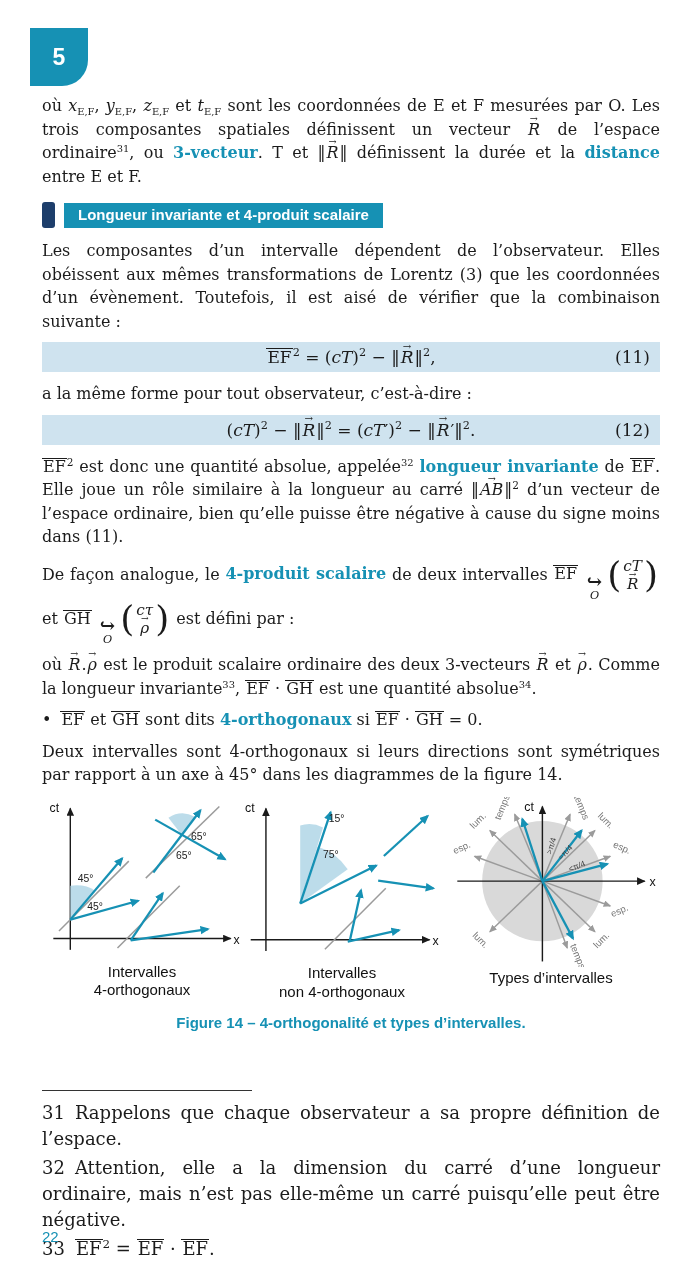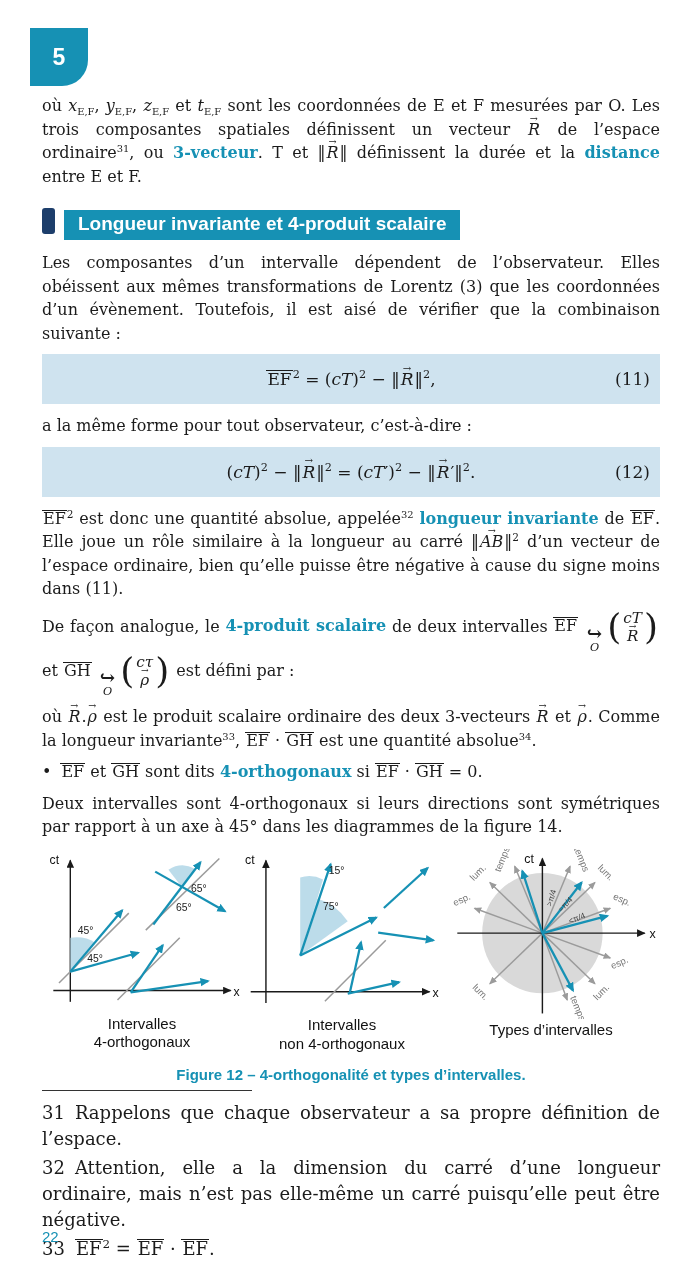--- a/index.html
+++ b/index.html
@@ -32,24 +32,24 @@
   .hooksub { font-size:0.7em; font-style:italic; margin-top:-2px; }
   .colvec { display:inline-flex; align-items:center; vertical-align:middle; margin:0 2px; }
   .colvec .paren { font-size:2.25em; font-weight:300; line-height:0.8; }
   .colvec .col { display:inline-flex; flex-direction:column; align-items:center; line-height:1.2;
                  font-size:0.95em; padding:0 2px; }
 
   
   .section-head { display:flex; align-items:center; margin:14px 0 11px 0; }
   .notch { width:13px; height:26px; background:var(--navy); border-radius:3px; margin-right:9px; flex:0 0 auto; }
   .head-bar { background:var(--teal); color:#fff; font-family:"Liberation Sans", sans-serif;
-              font-weight:bold; font-size:19px; padding:3px 14px 5px 14px;margin-top:8px; }
-
-  
-  .eqband { background:var(--band); display:flex; align-items:center; padding:15px 10px;
+              font-weight:bold; font-size:15px; padding:3px 14px 5px 14px; }
+
+  
+  .eqband { background:var(--band); display:flex; align-items:center; padding:5px 10px;
             margin:9px 0 10px 0; font-size:17px; }
   .eqband .eqpad { width:44px; flex:0 0 auto; }
   .eqband .eq { flex:1; text-align:center; }
   .eqband .eqnum { width:44px; flex:0 0 auto; text-align:right; }
 
   .bullet-line { display:flex; }
   .bullet-marker { margin-right:9px; }
 
   
   .figure-row { display:flex; justify-content:space-between; align-items:flex-start; margin-top:10px; }
@@ -291,21 +291,21 @@
             <text class="smalllbl" x="131" y="60" transform="rotate(-45 131 60)">=π/4</text>
             <text class="smalllbl" x="142" y="75" transform="rotate(-20 142 75)">&lt;π/4</text>
           </g>
         </svg>
         <div class="panel-caption">
           <div>Types d’intervalles</div>
         </div>
       </div>
     </div>
 
-    <div class="fig-caption">Figure 12 – 4-orthogonalité et types d’intervalles.</div>
+    <div class="fig-caption">Figure 14 – 4-orthogonalité et types d’intervalles.</div>
   </div>
 
   <div class="footnotes">
     <div class="fn-rule"></div>
     <div class="fn">
       <span class="fn-num">31</span><span><span>Rappelons que chaque observateur a sa propre définition de l’espace.</span></span>
     </div>
     <div class="fn">
       <span class="fn-num">32</span><span><span>Attention, elle a la dimension du carré d’une longueur ordinaire, mais n’est pas elle-même un carré puisqu’elle peut être négative.</span></span>
     </div>

